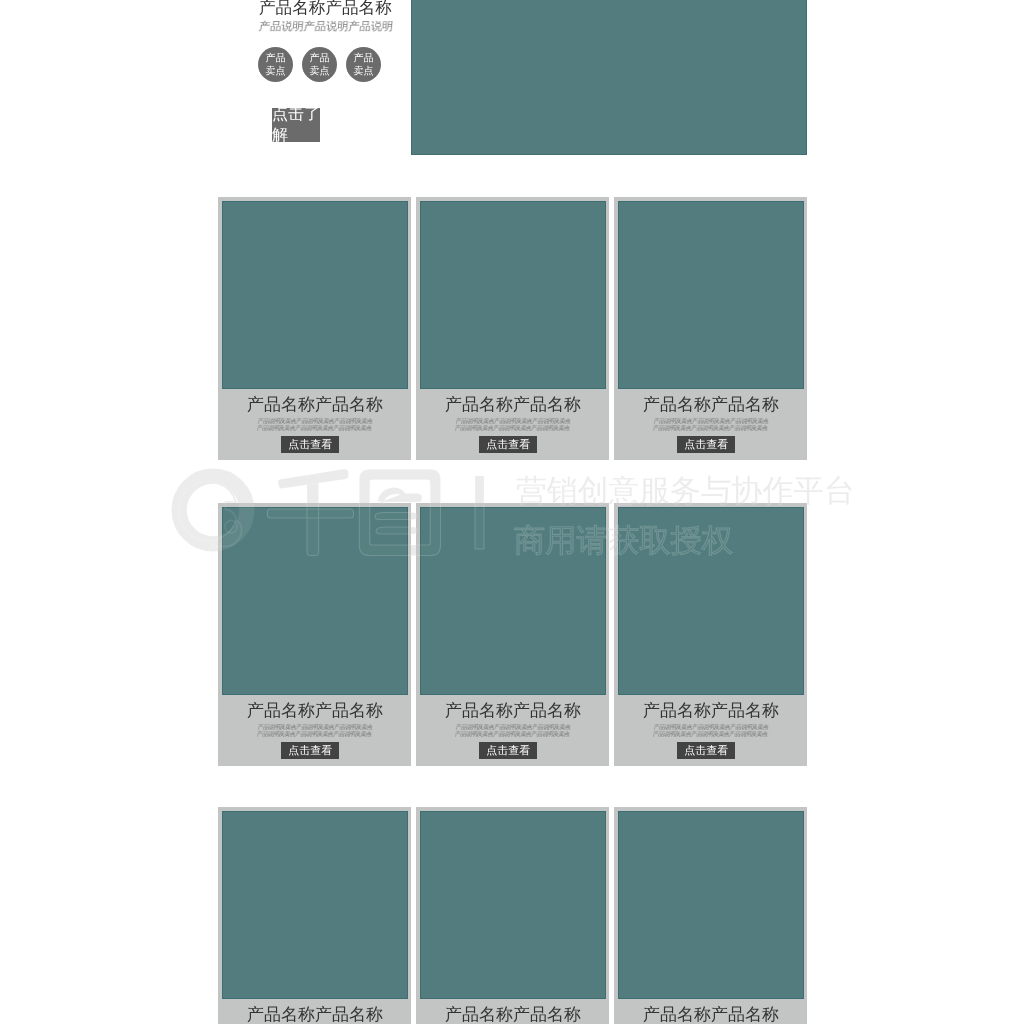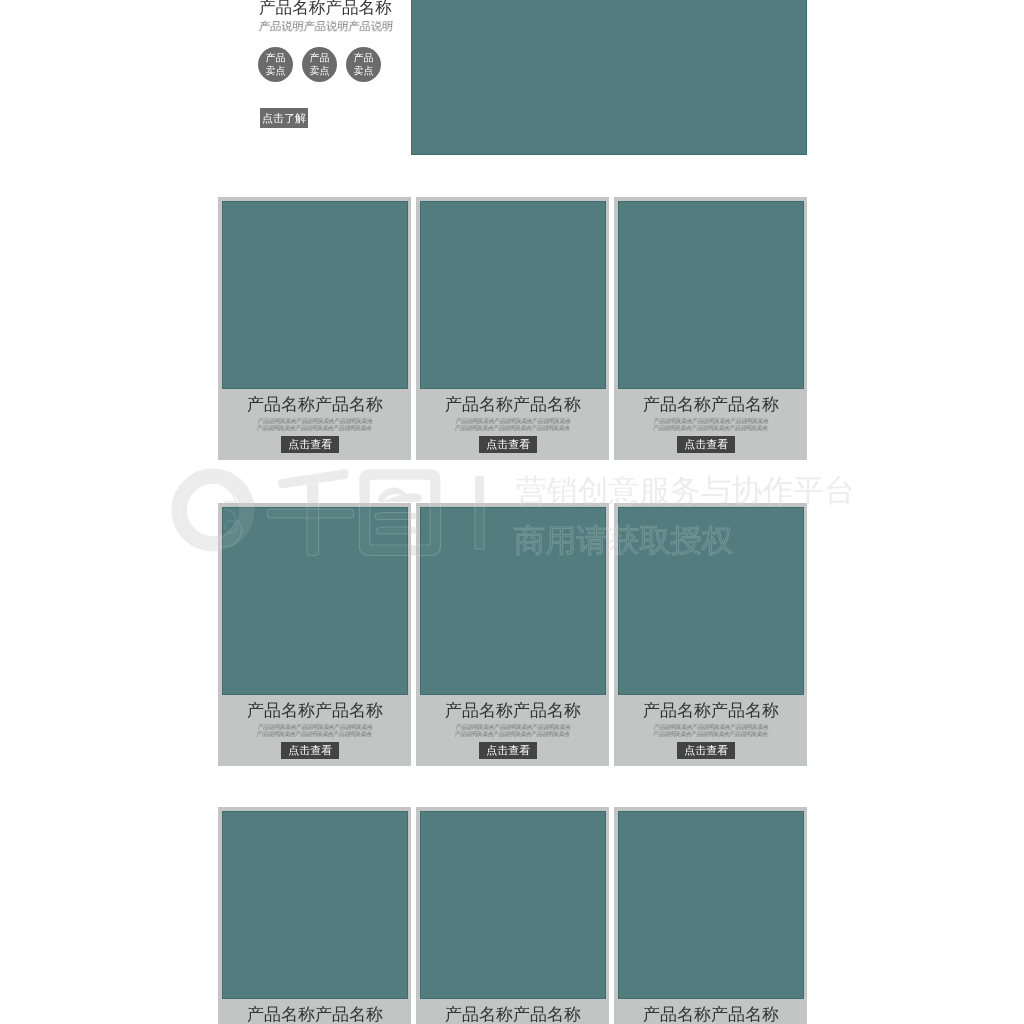--- a/index.html
+++ b/index.html
@@ -17,22 +17,22 @@
              box-shadow:inset 1px 0 0 0 #3f6e70, inset -1px -1px 0 0 #3f6e70;}
   .hero-title{position:absolute;left:259px;top:-2px;font-size:16.6px;color:#333333;
               line-height:20px;white-space:nowrap;}
   .hero-sub{position:absolute;left:259px;top:17.5px;font-size:11.2px;color:#777777;
             line-height:16px;white-space:nowrap;transform:skewX(-6deg);transform-origin:left center;}
   .badges{position:absolute;left:258.3px;top:46.8px;display:flex;}
   .badge{width:35px;height:35px;border-radius:50%;background:#6b6b6b;color:#ffffff;
          display:flex;flex-direction:column;align-items:center;justify-content:center;
          text-align:center;font-size:10px;line-height:12.6px;margin-right:8.8px;}
   .badge span{display:block;white-space:nowrap;}
-  .cta{position:absolute;left:260px;top:108px;width:48px;height:20px;background:#6b6b6b;
-       color:#ffffff;font-size:11px;display:flex;align-items:center;justify-content:center;
+  .cta{position:absolute;left:272px;top:108px;width:48px;height:34px;background:#6b6b6b;
+       color:#ffffff;font-size:16px;display:flex;align-items:center;justify-content:center;
        letter-spacing:0px;}
 
   
   .grid{position:absolute;left:218px;top:0;width:589px;}
   .row{display:flex;position:absolute;left:0;}
   .row.r0{top:197px;}
   .row.r1{top:503px;}
   .row.r2{top:807px;}
   .card{width:193px;height:263px;background:#c3c4c4;padding:4px 3.5px 0 3.5px;
         box-sizing:border-box;margin-right:5px;}

